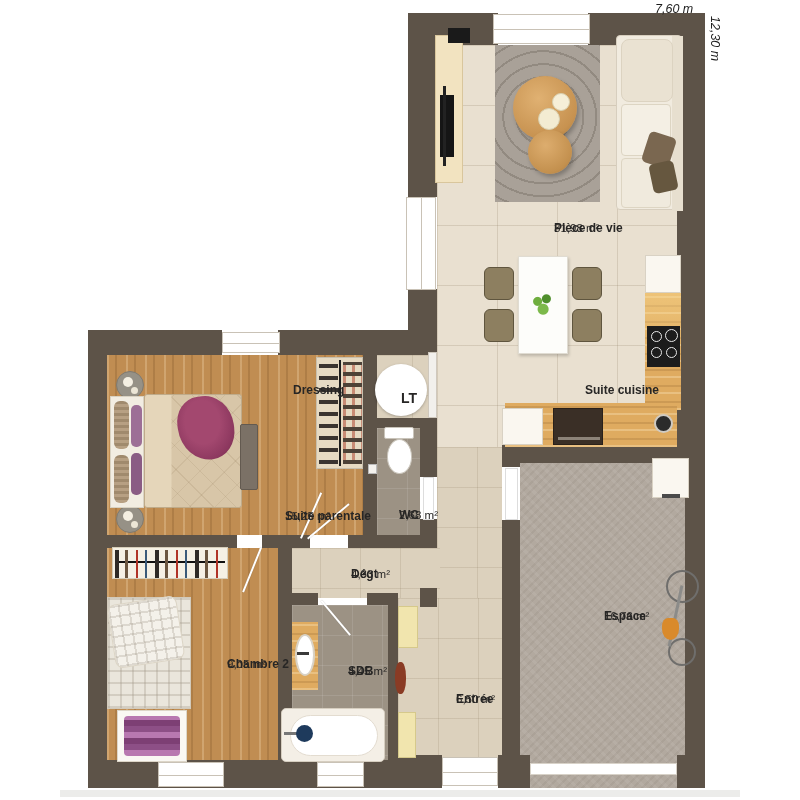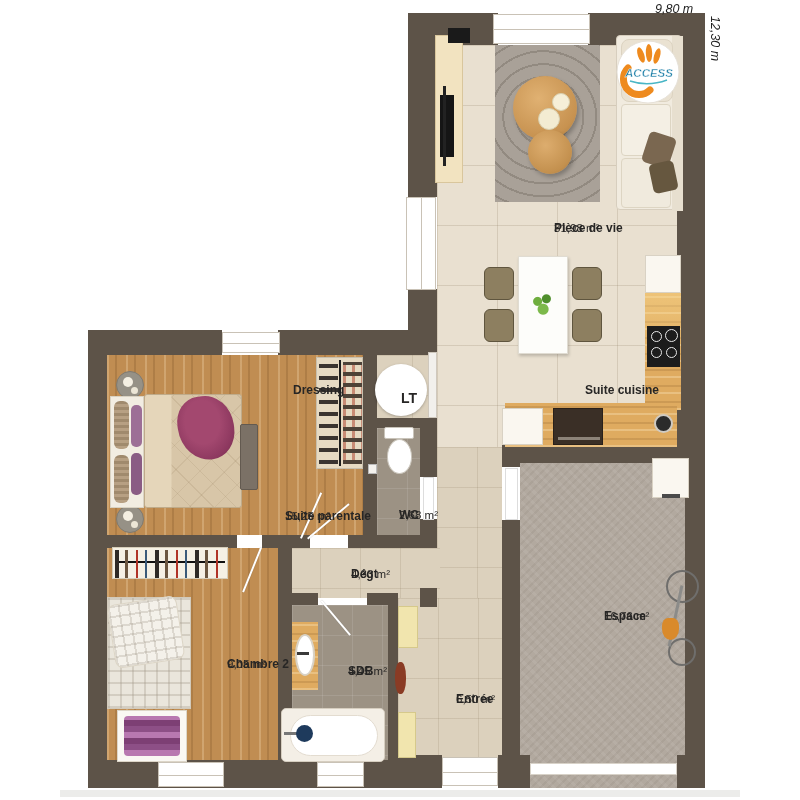--- a/index.html
+++ b/index.html
@@ -263,29 +263,18 @@
   </div>
   <div class="lbl" style="left:456px;top:692px;">
     <span class="nm">Entrée</span>
     <span class="ar">6,50 m²</span>
   </div>
   <div class="lbl" style="left:604px;top:609px;">
     <span class="nm">Espace</span>
     <span class="ar">16,76 m²</span>
   </div>
 
-  <div class="dim" style="left:655px;top:2px;">9,80 m</div>
+  <div class="dim" style="left:655px;top:2px;">7,60 m</div>
   <div class="dim" style="left:722px;top:16px;transform:rotate(90deg);transform-origin:0 0;">12,30 m</div>
 
-  <div style="left:616px;top:40px;width:64px;height:64px;z-index:45;">
-    <svg width="64" height="64" viewBox="0 0 64 64" style="position:absolute;left:0;top:0;">
-      <circle cx="32" cy="32" r="31" fill="#ffffff" stroke="#e6e1d8" stroke-width="1"></circle>
-      <path d="M12 28 A 15 15 0 1 0 34 50" fill="none" stroke="#ee8a1e" stroke-width="7" stroke-linecap="round"></path>
-      <ellipse cx="25" cy="15" rx="3.2" ry="8" fill="#ee8a1e" transform="rotate(-18 25 15)"></ellipse>
-      <ellipse cx="33" cy="13" rx="3.2" ry="9" fill="#ee8a1e" transform="rotate(-2 33 13)"></ellipse>
-      <ellipse cx="41" cy="16" rx="3" ry="8" fill="#ee8a1e" transform="rotate(16 41 16)"></ellipse>
-      <path d="M14 41 Q 32 47 51 40" fill="none" stroke="#49b6c6" stroke-width="1.6"></path>
-      <text x="33" y="37" text-anchor="middle" font-family="Liberation Sans, sans-serif" font-size="11.5" font-weight="bold" font-style="italic" fill="#1d7fa8" stroke="#ffffff" stroke-width="0.4">ACCESS</text>
-    </svg>
-  </div>
 
   <div style="left:60px;top:790px;width:680px;height:7px;background:#ececea;"></div>
 </div>
 
 </body></html>

